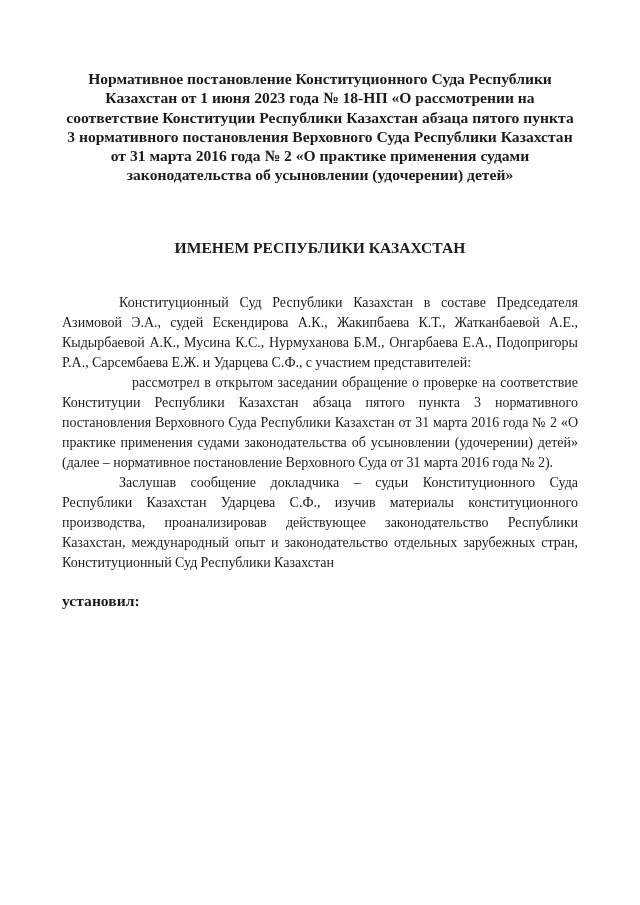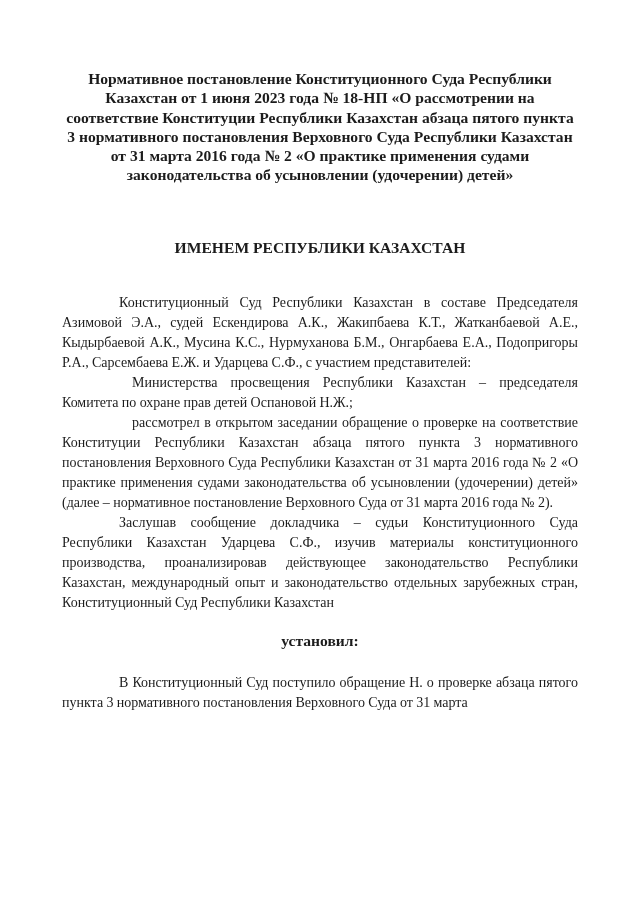--- a/index.html
+++ b/index.html
@@ -41,46 +41,44 @@
     margin: 0;
     word-spacing: -0.2px;
   }
   .para.item {
     text-indent: 70px;
   }
   .resolution {
     font-size: 15.6px;
     line-height: 18.6px;
     font-weight: bold;
-    text-align: center;
+    text-align: left;
     text-indent: 0;
-    margin: 19px 0 22px 0;
+    margin: 19px 0 13px 0;
   }
 </style>
 </head>
 <body>
 
 <div class="page">
   <div class="content">
 
     <div class="doc-title">Нормативное постановление Конституционного Суда Республики Казахстан от 1 июня 2023 года № 18-НП «О рассмотрении на соответствие Конституции Республики Казахстан абзаца пятого пункта 3 нормативного постановления Верховного Суда Республики Казахстан от 31 марта 2016 года № 2 «О практике применения судами законодательства об усыновлении (удочерении) детей»</div>
 
     <div class="doc-heading">ИМЕНЕМ РЕСПУБЛИКИ КАЗАХСТАН</div>
 
     <p class="para">Конституционный Суд Республики Казахстан в составе Председателя Азимовой Э.А., судей Ескендирова А.К., Жакипбаева К.Т., Жатканбаевой А.Е., Кыдырбаевой А.К., Мусина К.С., Нурмуханова Б.М., Онгарбаева Е.А., Подопригоры Р.А., Сарсембаева Е.Ж. и Ударцева С.Ф., с участием представителей:</p>
 
 
 
 
 
-    <p class="para item">Министерства просвещения Республики Казахстан – председателя Комитета по охране прав детей Оспановой Н.Ж.;</p>
 
 
     <p class="para item">рассмотрел в открытом заседании обращение о проверке на соответствие Конституции Республики Казахстан абзаца пятого пункта 3 нормативного постановления Верховного Суда Республики Казахстан от 31 марта 2016 года № 2 «О практике применения судами законодательства об усыновлении (удочерении) детей» (далее – нормативное постановление Верховного Суда от 31 марта 2016 года № 2).</p>
 
     <p class="para">Заслушав сообщение докладчика – судьи Конституционного Суда Республики Казахстан Ударцева С.Ф., изучив материалы конституционного производства, проанализировав действующее законодательство Республики Казахстан, международный опыт и законодательство отдельных зарубежных стран, Конституционный Суд Республики Казахстан</p>
 
     <p class="para resolution">установил:</p>
 
-    <p class="para">В Конституционный Суд поступило обращение Н. о проверке абзаца пятого пункта 3 нормативного постановления Верховного Суда от 31 марта</p>
 
   </div>
 </div>
 
 </body></html>

